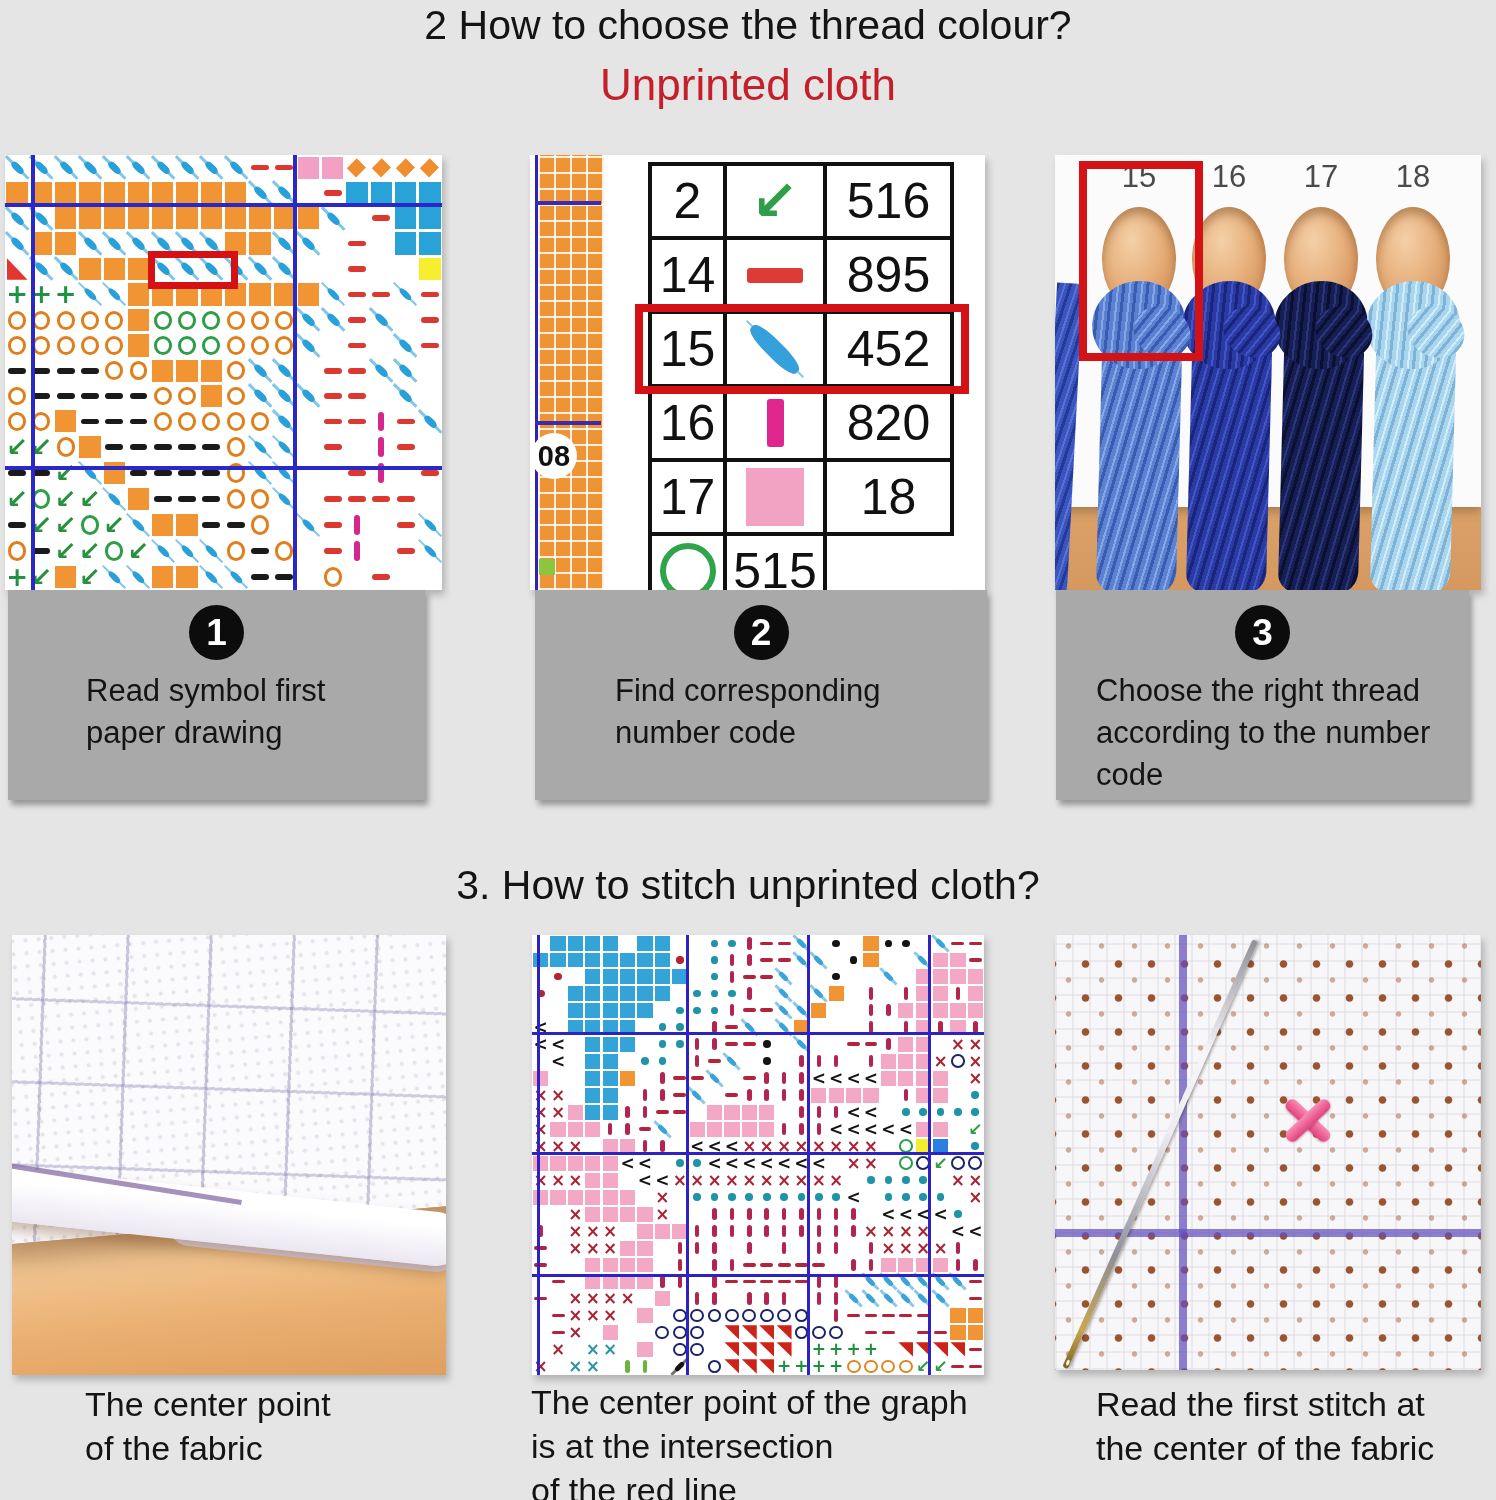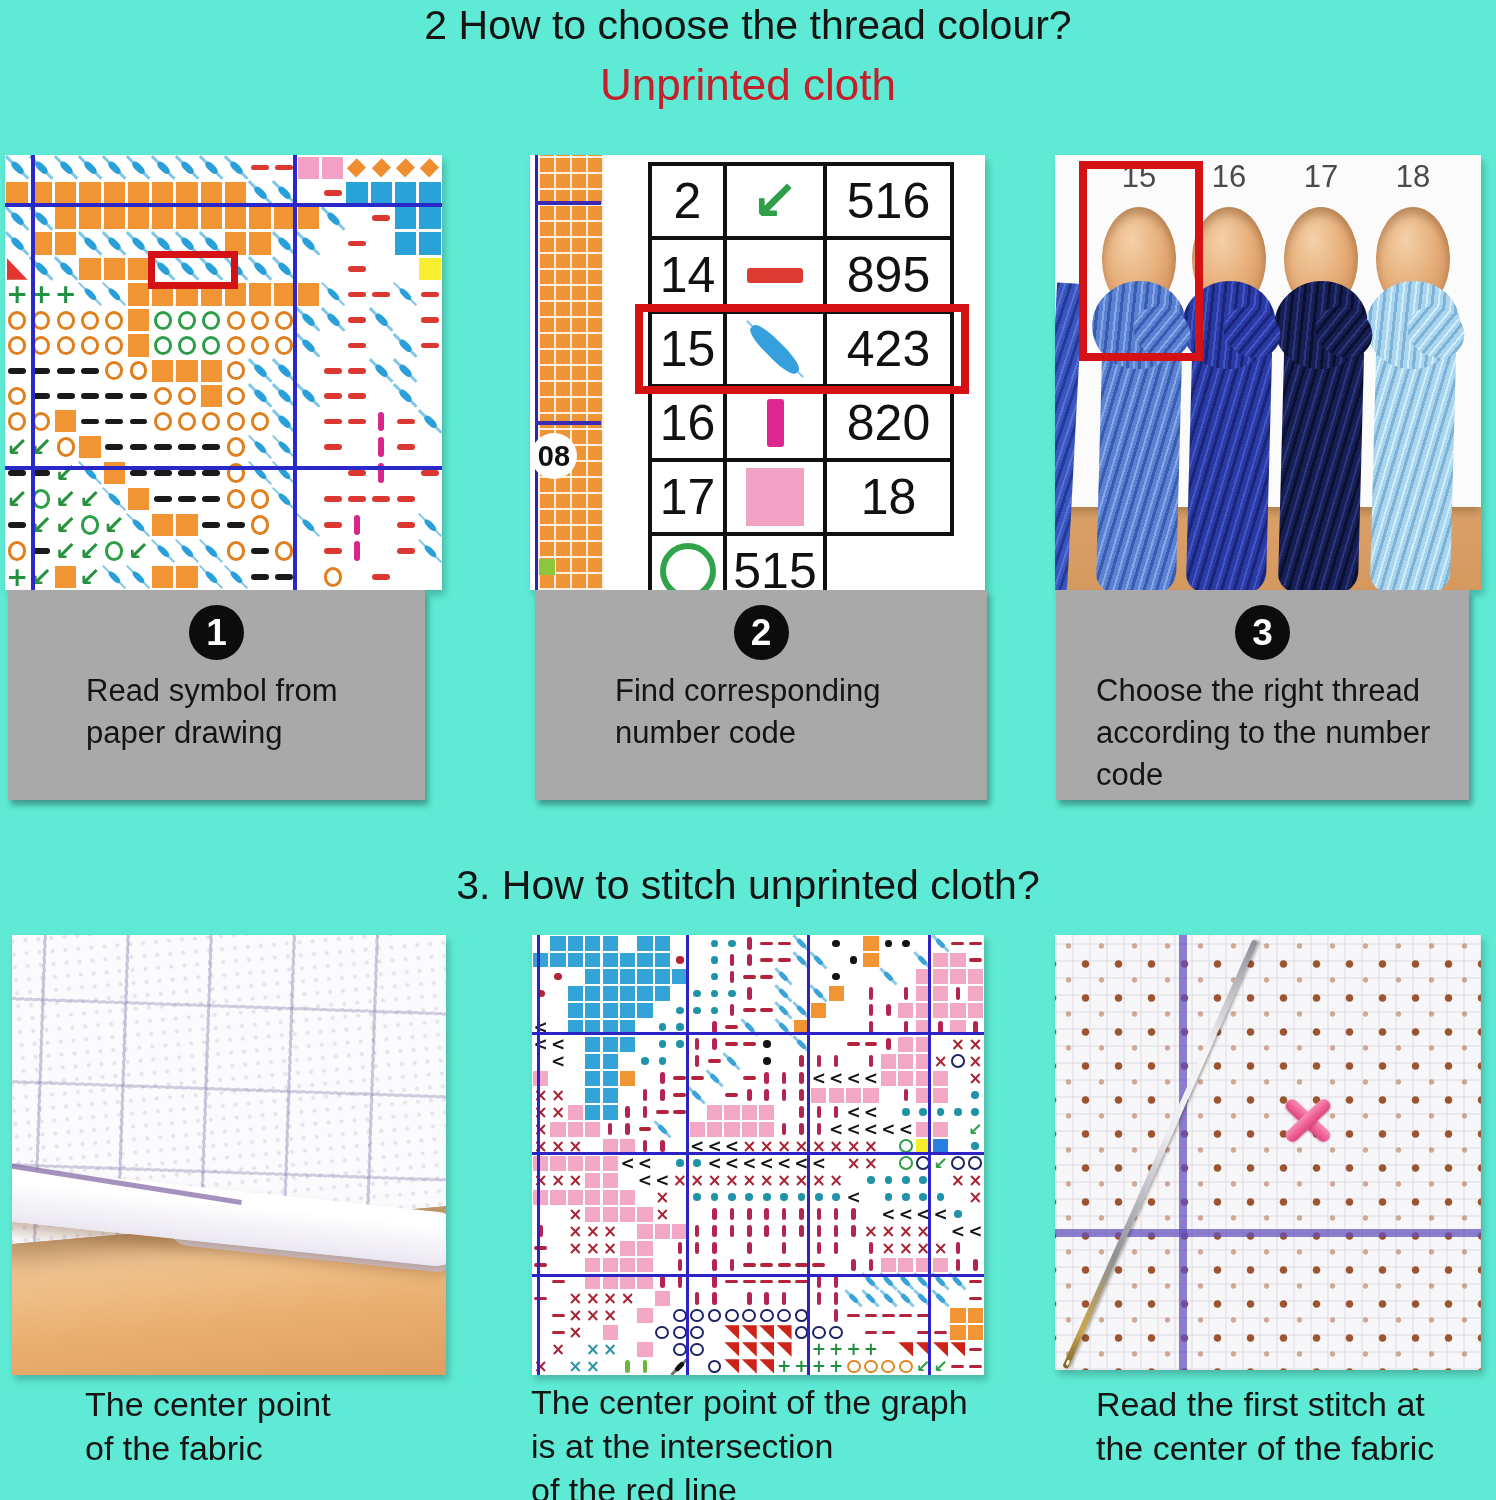--- a/index.html
+++ b/index.html
@@ -1,16 +1,16 @@
 <!DOCTYPE html>
 <html><head>
 <meta charset="utf-8">
 <style>
   html,body{margin:0;padding:0;background:#fff;}
-  .page{position:relative;width:1496px;height:1500px;background:#5eead4;overflow:hidden;
+  .page{position:relative;width:1496px;height:1500px;background:#e5e5e5;overflow:hidden;
         font-family:"Liberation Sans",sans-serif;color:#161616;}
   .title{position:absolute;top:2px;left:0;width:100%;text-align:center;font-size:41px;color:#141414;}
   .subtitle{position:absolute;top:60px;left:0;width:100%;text-align:center;font-size:44px;}
   .title2{position:absolute;top:862px;left:0;width:100%;text-align:center;font-size:41px;color:#141414;}
 
   .panel{position:absolute;background:#fff;overflow:hidden;box-shadow:3px 5px 7px rgba(0,0,0,.22);}
   #chart1{left:5px;top:155px;width:437px;height:435px;}
   #panel2{left:530px;top:155px;width:455px;height:435px;}
   #panel3{left:1055px;top:155px;width:426px;height:435px;}
   #panel4{left:12px;top:935px;width:434px;height:440px;}
@@ -1233,21 +1233,21 @@
         <div class="tcell">895</div>
         <div class="tcell">15</div>
         <div class="tcell">
           <div class="symbox">
             <div class="slashw rot45">
               <div class="sl-thin" style="background: rgb(53, 160, 220);"></div>
               <div class="sl-thick" style="background: rgb(53, 160, 220);"></div>
             </div>
           </div>
         </div>
-        <div class="tcell">423</div>
+        <div class="tcell">452</div>
         <div class="tcell">16</div>
         <div class="tcell">
           <div class="symbox">
             <div class="barc" style="background: rgb(223, 38, 142);"></div>
           </div>
         </div>
         <div class="tcell">820</div>
         <div class="tcell">17</div>
         <div class="tcell">
           <div class="symbox">
@@ -1289,21 +1289,21 @@
         <div class="t-knot" style="left: 311px; background: repeating-linear-gradient(105deg, rgb(127, 178, 212) 0px, rgb(127, 178, 212) 3px, rgb(168, 214, 238) 3px, rgb(168, 214, 238) 7px, rgb(210, 236, 250) 7px, rgb(210, 236, 250) 9px, rgb(168, 214, 238) 9px, rgb(168, 214, 238) 12px);"></div>
         <div class="t-knot2" style="left: 352px; background: repeating-linear-gradient(105deg, rgb(127, 178, 212) 0px, rgb(127, 178, 212) 3px, rgb(168, 214, 238) 3px, rgb(168, 214, 238) 7px, rgb(210, 236, 250) 7px, rgb(210, 236, 250) 9px, rgb(168, 214, 238) 9px, rgb(168, 214, 238) 12px);"></div>
         <div class="t-label" style="left: 323px;">18</div>
       </div>
     <div class="sliver"></div>
     <div class="red-box pbox"></div>
   </div>
 
   <div class="stepbox" id="cap1">
     <div class="step-circle">1</div>
-    <div class="step-text">Read symbol from
+    <div class="step-text">Read symbol first
 paper drawing</div>
   </div>
   <div class="stepbox" id="cap2">
     <div class="step-circle">2</div>
     <div class="step-text">Find corresponding
 number code</div>
   </div>
   <div class="stepbox" id="cap3">
     <div class="step-circle">3</div>
     <div class="step-text">Choose the right thread

